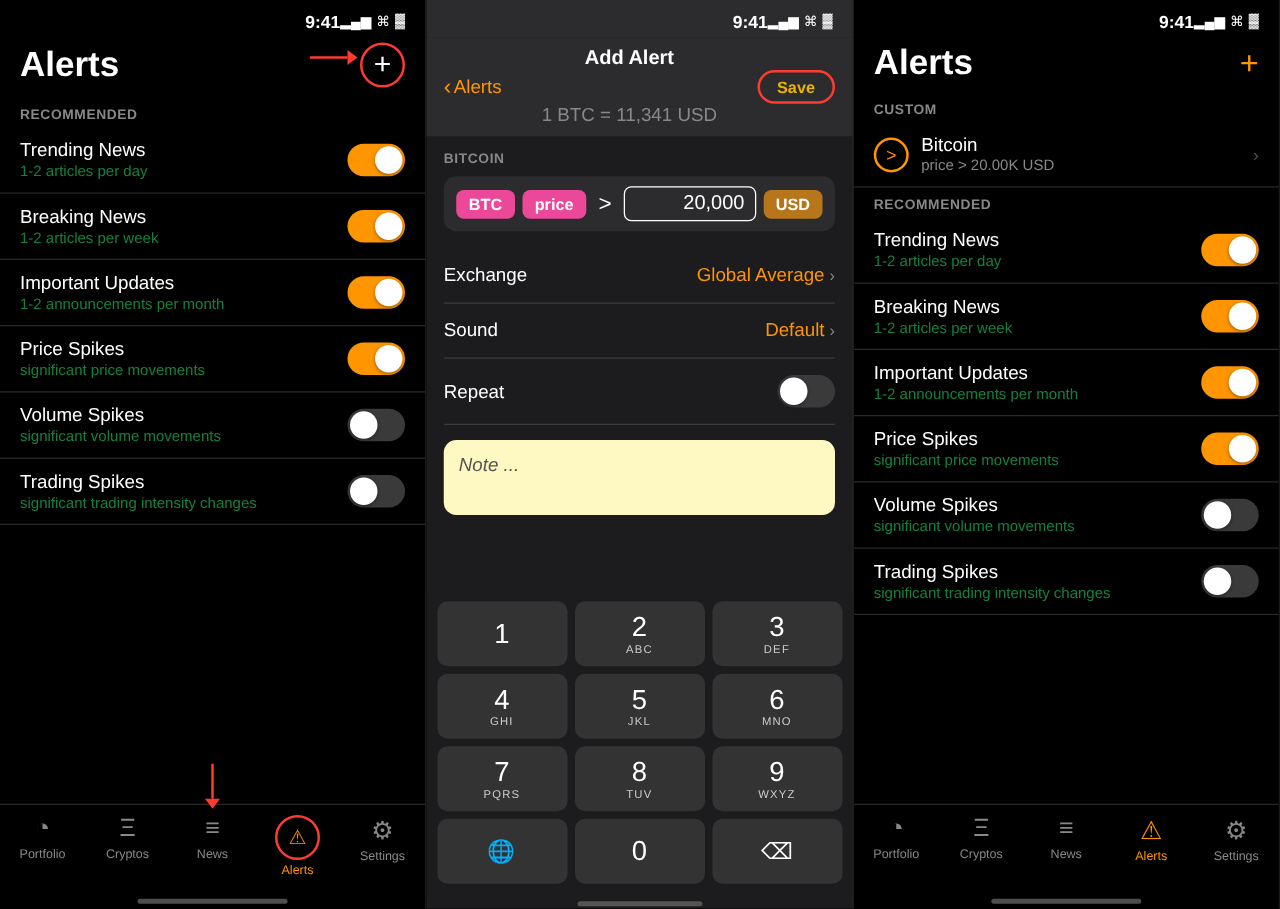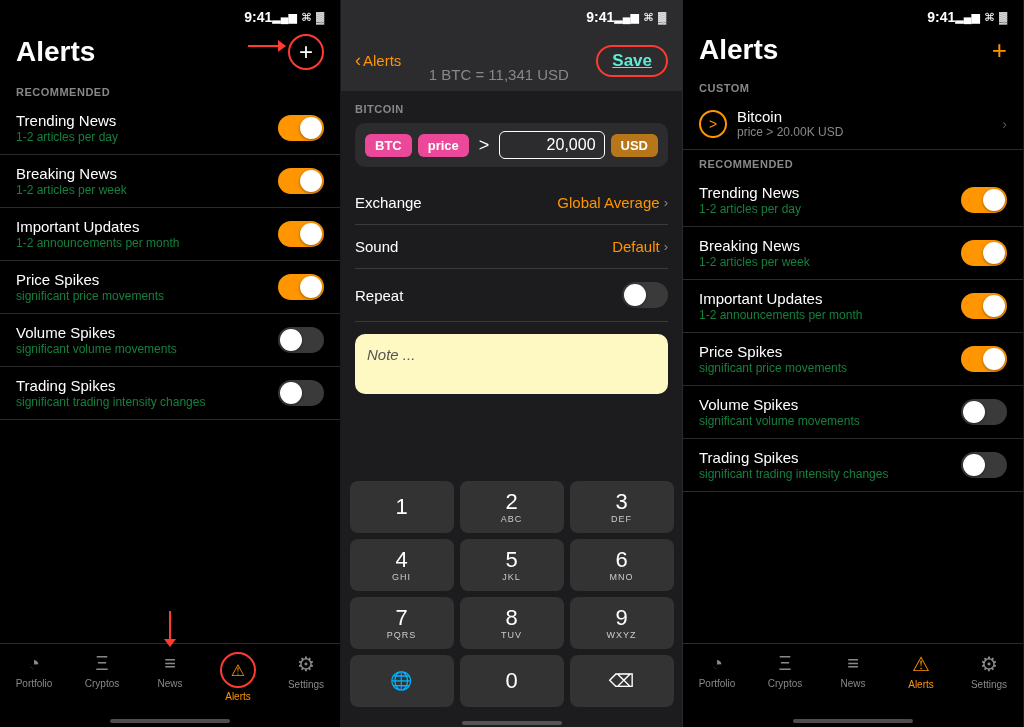--- a/index.html
+++ b/index.html
@@ -261,25 +261,24 @@
     }
     .middle-nav-subtitle {
       color: #888;
       font-size: 15px;
       margin-top: 28px;
     }
     .save-btn {
       background: transparent;
       border: 2px solid #ff3b30;
       border-radius: 16px;
-      color: #5eead4;
-      font-size: 17px;
+      color: #eab308;
+      font-size: 13px;
       font-weight: 600;
       padding: 4px 14px;
-      text-decoration: underline;
     }
 
     .middle-content {
       flex: 1;
       padding: 12px 14px;
       overflow: hidden;
     }
     .coin-label {
       color: #888;
       font-size: 11px;
@@ -574,20 +573,21 @@
       <span>▓</span>
     </div>
   </div>
 
   <div class="middle-nav">
     <div class="middle-nav-left">
       <span style="font-size:18px;">‹</span>
       <span>Alerts</span>
     </div>
     <div class="middle-nav-title">
+      <div class="middle-nav-title-text">Add Alert</div>
       <div class="middle-nav-subtitle">1 BTC = 11,341 USD</div>
     </div>
     <button class="save-btn">Save</button>
   </div>
 
   <div class="middle-content">
     <div class="coin-label">BITCOIN</div>
 
     <div class="formula-row">
       <span class="formula-tag">BTC</span>

